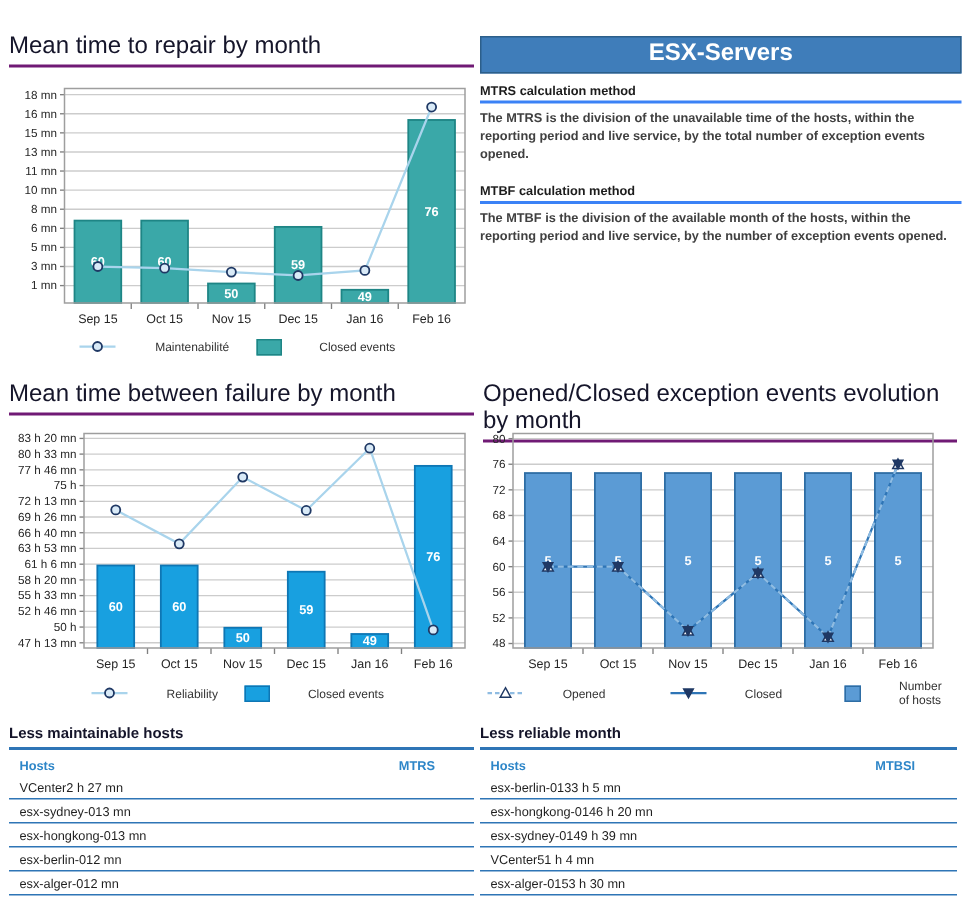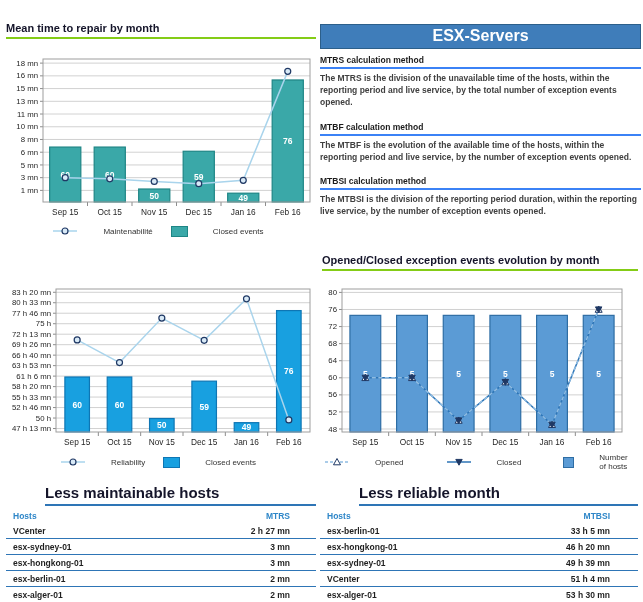--- a/index.html
+++ b/index.html
@@ -1,19 +1,19 @@
 <!DOCTYPE html>
 <html><head>
 <meta charset="utf-8">
 <style>
   html,body{margin:0;padding:0;background:#fff;}
   .page{position:relative;width:643px;height:602px;background:#fff;overflow:hidden;
         font-family:"Liberation Sans",sans-serif;}
-  .sec-title{position:absolute;font-weight:bold;font-size:11px;color:#15152a;
-             border-bottom:2px solid #84cc16;padding-bottom:3px;}
+  .sec-title{position:absolute;font-weight:normal;font-size:16px;color:#15152a;
+             border-bottom:2px solid #701a75;padding-bottom:3px;}
   #title1{left:6px;top:22px;width:310px;}
   #title2{left:6px;top:254px;width:310px;}
   #title3{left:322px;top:254px;width:316px;}
 
   
   #info{position:absolute;left:320px;top:24px;width:321px;}
   .info-header{background:#3F7DBA;border:1px solid #2C5F8A;color:#fff;font-weight:bold;
                font-size:16px;text-align:center;padding:2px 0 3px;}
   .info-section{margin-top:13px;}
   .info-section:first-of-type{margin-top:6px;}
@@ -32,26 +32,26 @@
   #leg1{left:2px;top:455px;width:312px;}
   #leg2{left:320px;top:455px;width:318px;gap:24px;}
   .leg-item{display:flex;align-items:center;margin:0 9px;}
   .leg-label{margin-left:5px;padding-left:20px;}
   .leg-box{display:inline-block;width:15px;height:9px;border:1px solid #333;}
 
   
   .htable{position:absolute;font-size:8.5px;}
   #table1{left:6px;top:484px;width:310px;}
   #table2{left:320px;top:484px;width:318px;}
-  .tbl-title{font-weight:bold;font-size:15px;color:#15152a;border-bottom:2px solid #2E75B6;
-             padding-bottom:3px;margin-left:39px;}
+  .tbl-title{font-weight:bold;font-size:10px;color:#15152a;border-bottom:2px solid #2E75B6;
+             padding-bottom:3px;}
   .tbl-head{display:flex;justify-content:space-between;color:#2E86C8;font-weight:bold;
             padding:5px 0 2px;}
-  .tbl-row{display:flex;justify-content:space-between;font-weight:bold;color:#1f1f1f;
-           padding:3px 0 2px;border-bottom:1.5px solid #2E75B6;gap:12px;}
+  .tbl-row{display:flex;justify-content:flex-start;font-weight:normal;color:#1f1f1f;
+           padding:3px 0 2px;border-bottom:1.5px solid #2E75B6;}
   .c1{padding-left:7px;}
   #table1 .c2{padding-right:26px;}
   #table2 .c2{padding-right:28px;}
 </style>
 </head>
 <body>
 
 <div class="page">
 
   <div class="sec-title" id="title1">
@@ -60,25 +60,21 @@
 
   <div id="info">
     <div class="info-header">ESX-Servers</div>
     <div id="info-sections">
         <div class="info-section">
           <div class="info-heading">MTRS calculation method</div>
           <div class="info-body">The MTRS is the division of the unavailable time of the hosts, within the reporting period and live service, by the total number of exception events opened.</div>
         </div>
         <div class="info-section">
           <div class="info-heading">MTBF calculation method</div>
-          <div class="info-body">The MTBF is the evolution of the available time of the hosts, within the reporting period and live service, by the number of exception events opened.</div>
-        </div>
-        <div class="info-section">
-          <div class="info-heading">MTBSI calculation method</div>
-          <div class="info-body">The MTBSI is the division of the reporting period duration, within the reporting live service, by the number of exception events opened.</div>
+          <div class="info-body">The MTBF is the division of the available month of the hosts, within the reporting period and live service, by the number of exception events opened.</div>
         </div>
       </div>
   </div>
 
   <svg id="svg0" width="308" height="178">
       <line x1="39" y1="144.39528795811518" x2="306" y2="144.39528795811518" stroke="#CCCCCC" stroke-width="0.9"></line>
       <line x1="36" y1="144.39528795811518" x2="39" y2="144.39528795811518" stroke="#808080" stroke-width="0.9"></line>
       <text x="34" y="146.99528795811517" text-anchor="end" font-size="7.8" fill="#262626">1 mn</text>
       <line x1="39" y1="131.6675392670157" x2="306" y2="131.6675392670157" stroke="#CCCCCC" stroke-width="0.9"></line>
       <line x1="36" y1="131.6675392670157" x2="39" y2="131.6675392670157" stroke="#808080" stroke-width="0.9"></line>
@@ -169,20 +165,23 @@
           <circle cx="13" cy="5" r="3" fill="#D9EAF7" stroke="#1F3864" stroke-width="1.2"></circle>
         </svg>
         <span class="leg-label">Maintenabilité</span>
       </span>
       <span class="leg-item">
         <span class="leg-box" style="background: rgb(58, 168, 168); border-color: rgb(30, 133, 133);"></span>
         <span class="leg-label">Closed events</span>
       </span>
     </div>
 
+  <div class="sec-title" id="title2">
+    <span>Mean time between failure by month</span>
+  </div>
   <div class="sec-title" id="title3">
     <span>Opened/Closed exception events evolution by month</span>
   </div>
 
   <svg id="svg1" width="312" height="178">
       <line x1="54" y1="154.52875989445909" x2="308" y2="154.52875989445909" stroke="#CCCCCC" stroke-width="0.9"></line>
       <line x1="51" y1="154.52875989445909" x2="54" y2="154.52875989445909" stroke="#808080" stroke-width="0.9"></line>
       <text x="49" y="157.12875989445908" text-anchor="end" font-size="7.8" fill="#262626">47 h 13 mn</text>
       <line x1="54" y1="144.0395778364116" x2="308" y2="144.0395778364116" stroke="#CCCCCC" stroke-width="0.9"></line>
       <line x1="51" y1="144.0395778364116" x2="54" y2="144.0395778364116" stroke="#808080" stroke-width="0.9"></line>

